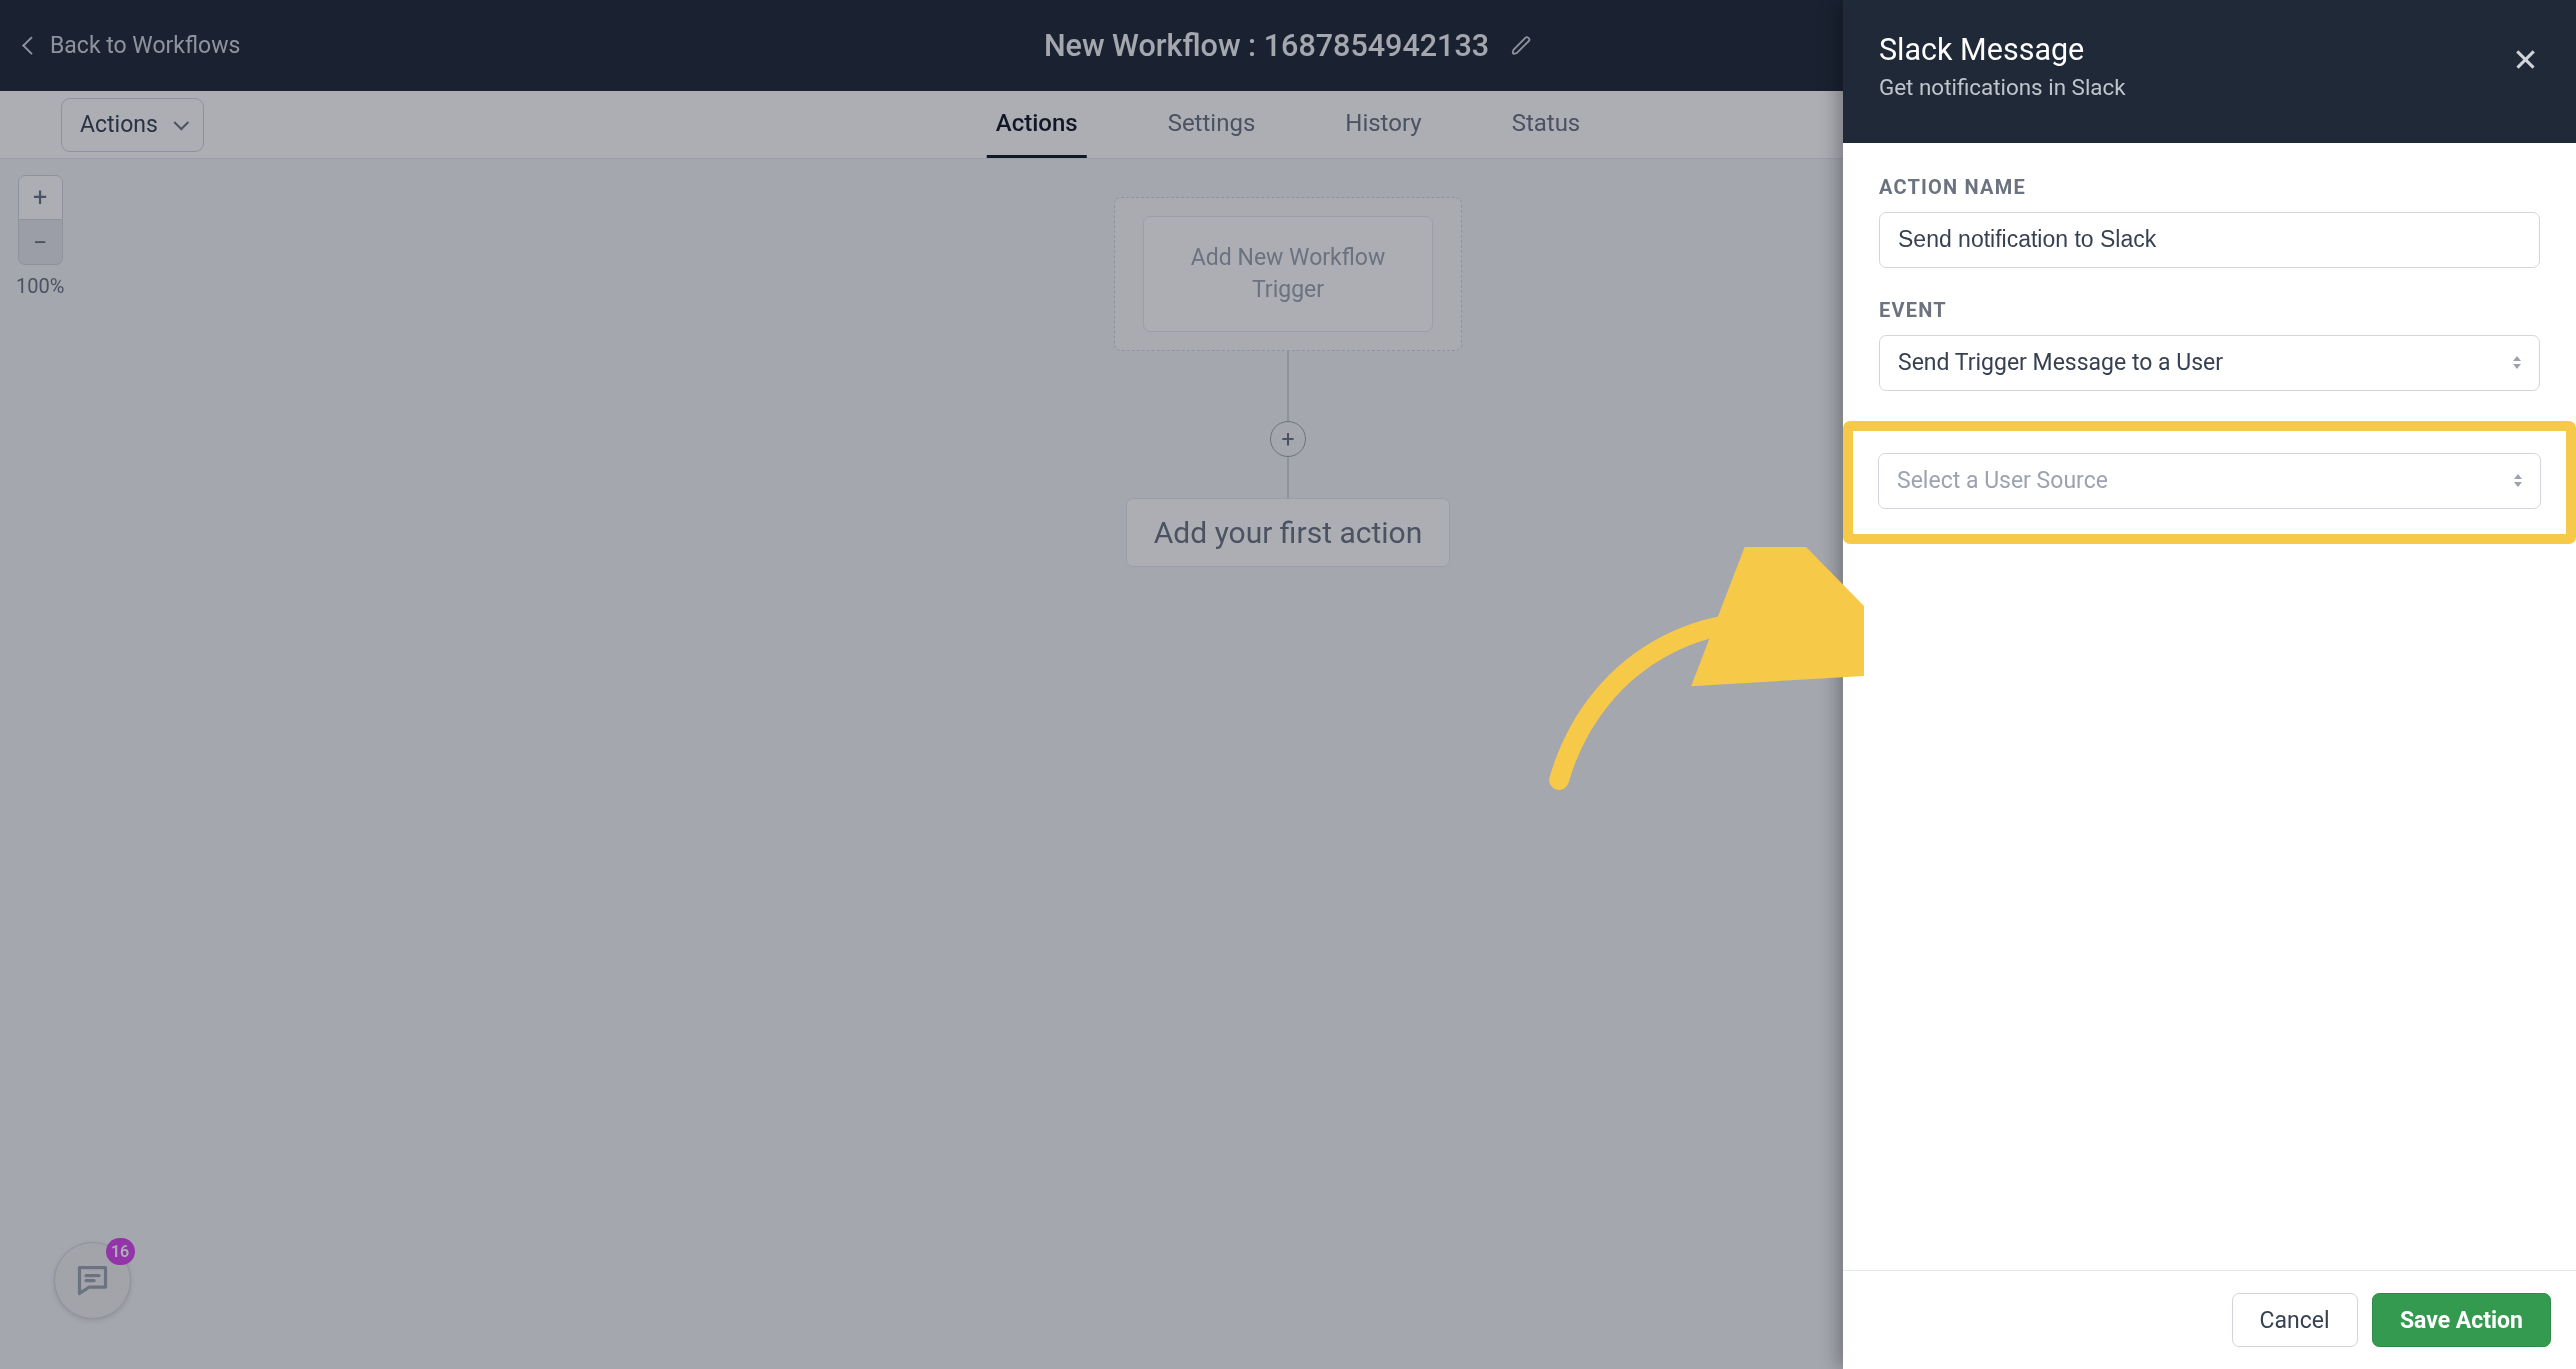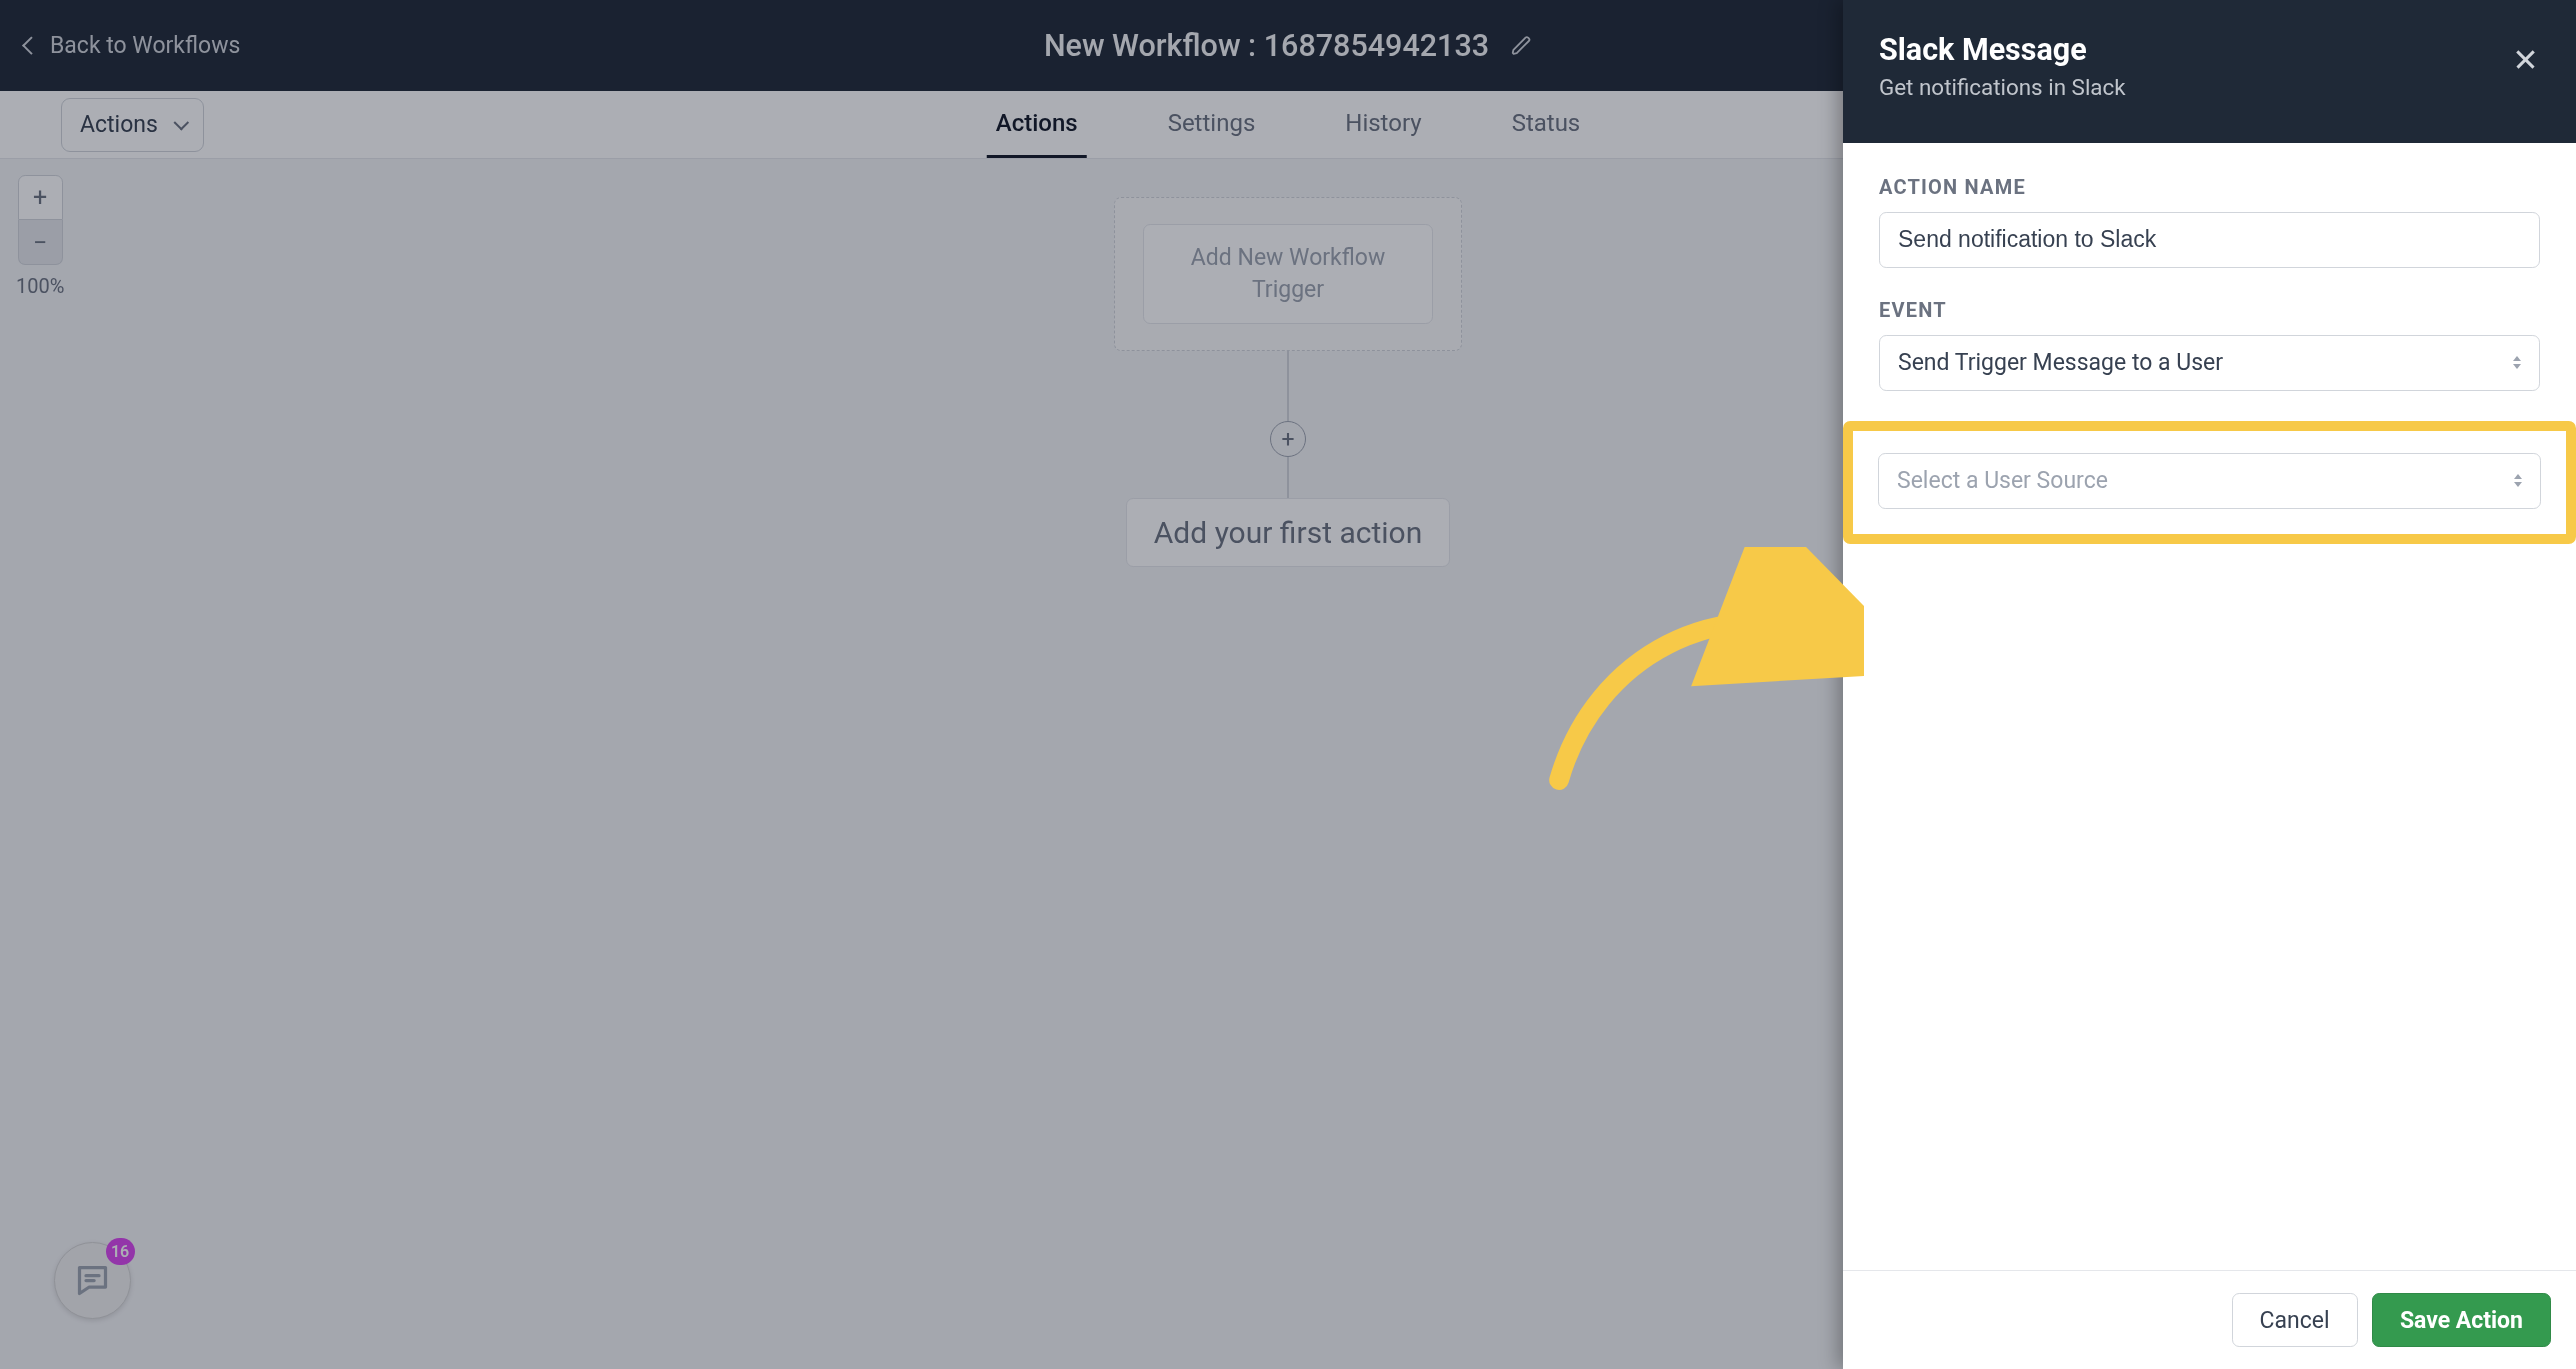--- a/index.html
+++ b/index.html
@@ -135,21 +135,21 @@
   .trigger-card {
     width: 348px;
     height: 154px;
     border: 1.8px dashed #d1d5db;
     border-radius: 7.2px;
     display:flex; align-items:center; justify-content:center;
     background: #fbfbfb;
   }
   .trigger-card-inner {
     width: 290px;
-    height: 100px;
+    height: 116px;
     border:0.9px solid #e5e7eb;
     border-radius:7.2px;
     background:#fff;
     display:flex; align-items:center; justify-content:center;
     text-align:center;
     font-size: 23px;
     color:#9ca3af;
     padding: 0 18px;
     line-height:1.4;
   }
@@ -210,21 +210,21 @@
     background:#fff;
     display:flex; flex-direction:column;
     box-shadow: -5.4px 0 18px rgba(0,0,0,0.3);
   }
   .panel-header {
     height: 143px;
     background:#1f2937;
     padding: 32px 36px 25px 36px;
     position:relative;
   }
-  .panel-title { font-size:30.5px; font-weight:700; color:#fff; }
+  .panel-title { font-size:30.5px; font-weight:400; color:#fff; }
   .panel-sub { font-size:22.4px; color:#c0c5cc; margin-top:7.2px; }
   .panel-close {
     position:absolute; top:45px; right:36px;
     width:29px;height:29px; cursor:pointer;
     display:flex;align-items:center;justify-content:center;
   }
   .panel-close::before, .panel-close::after {
     content:""; position:absolute; width:23px;height:2.7px;background:#d1d5db;
   }
   .panel-close::before{ transform:rotate(45deg); }

